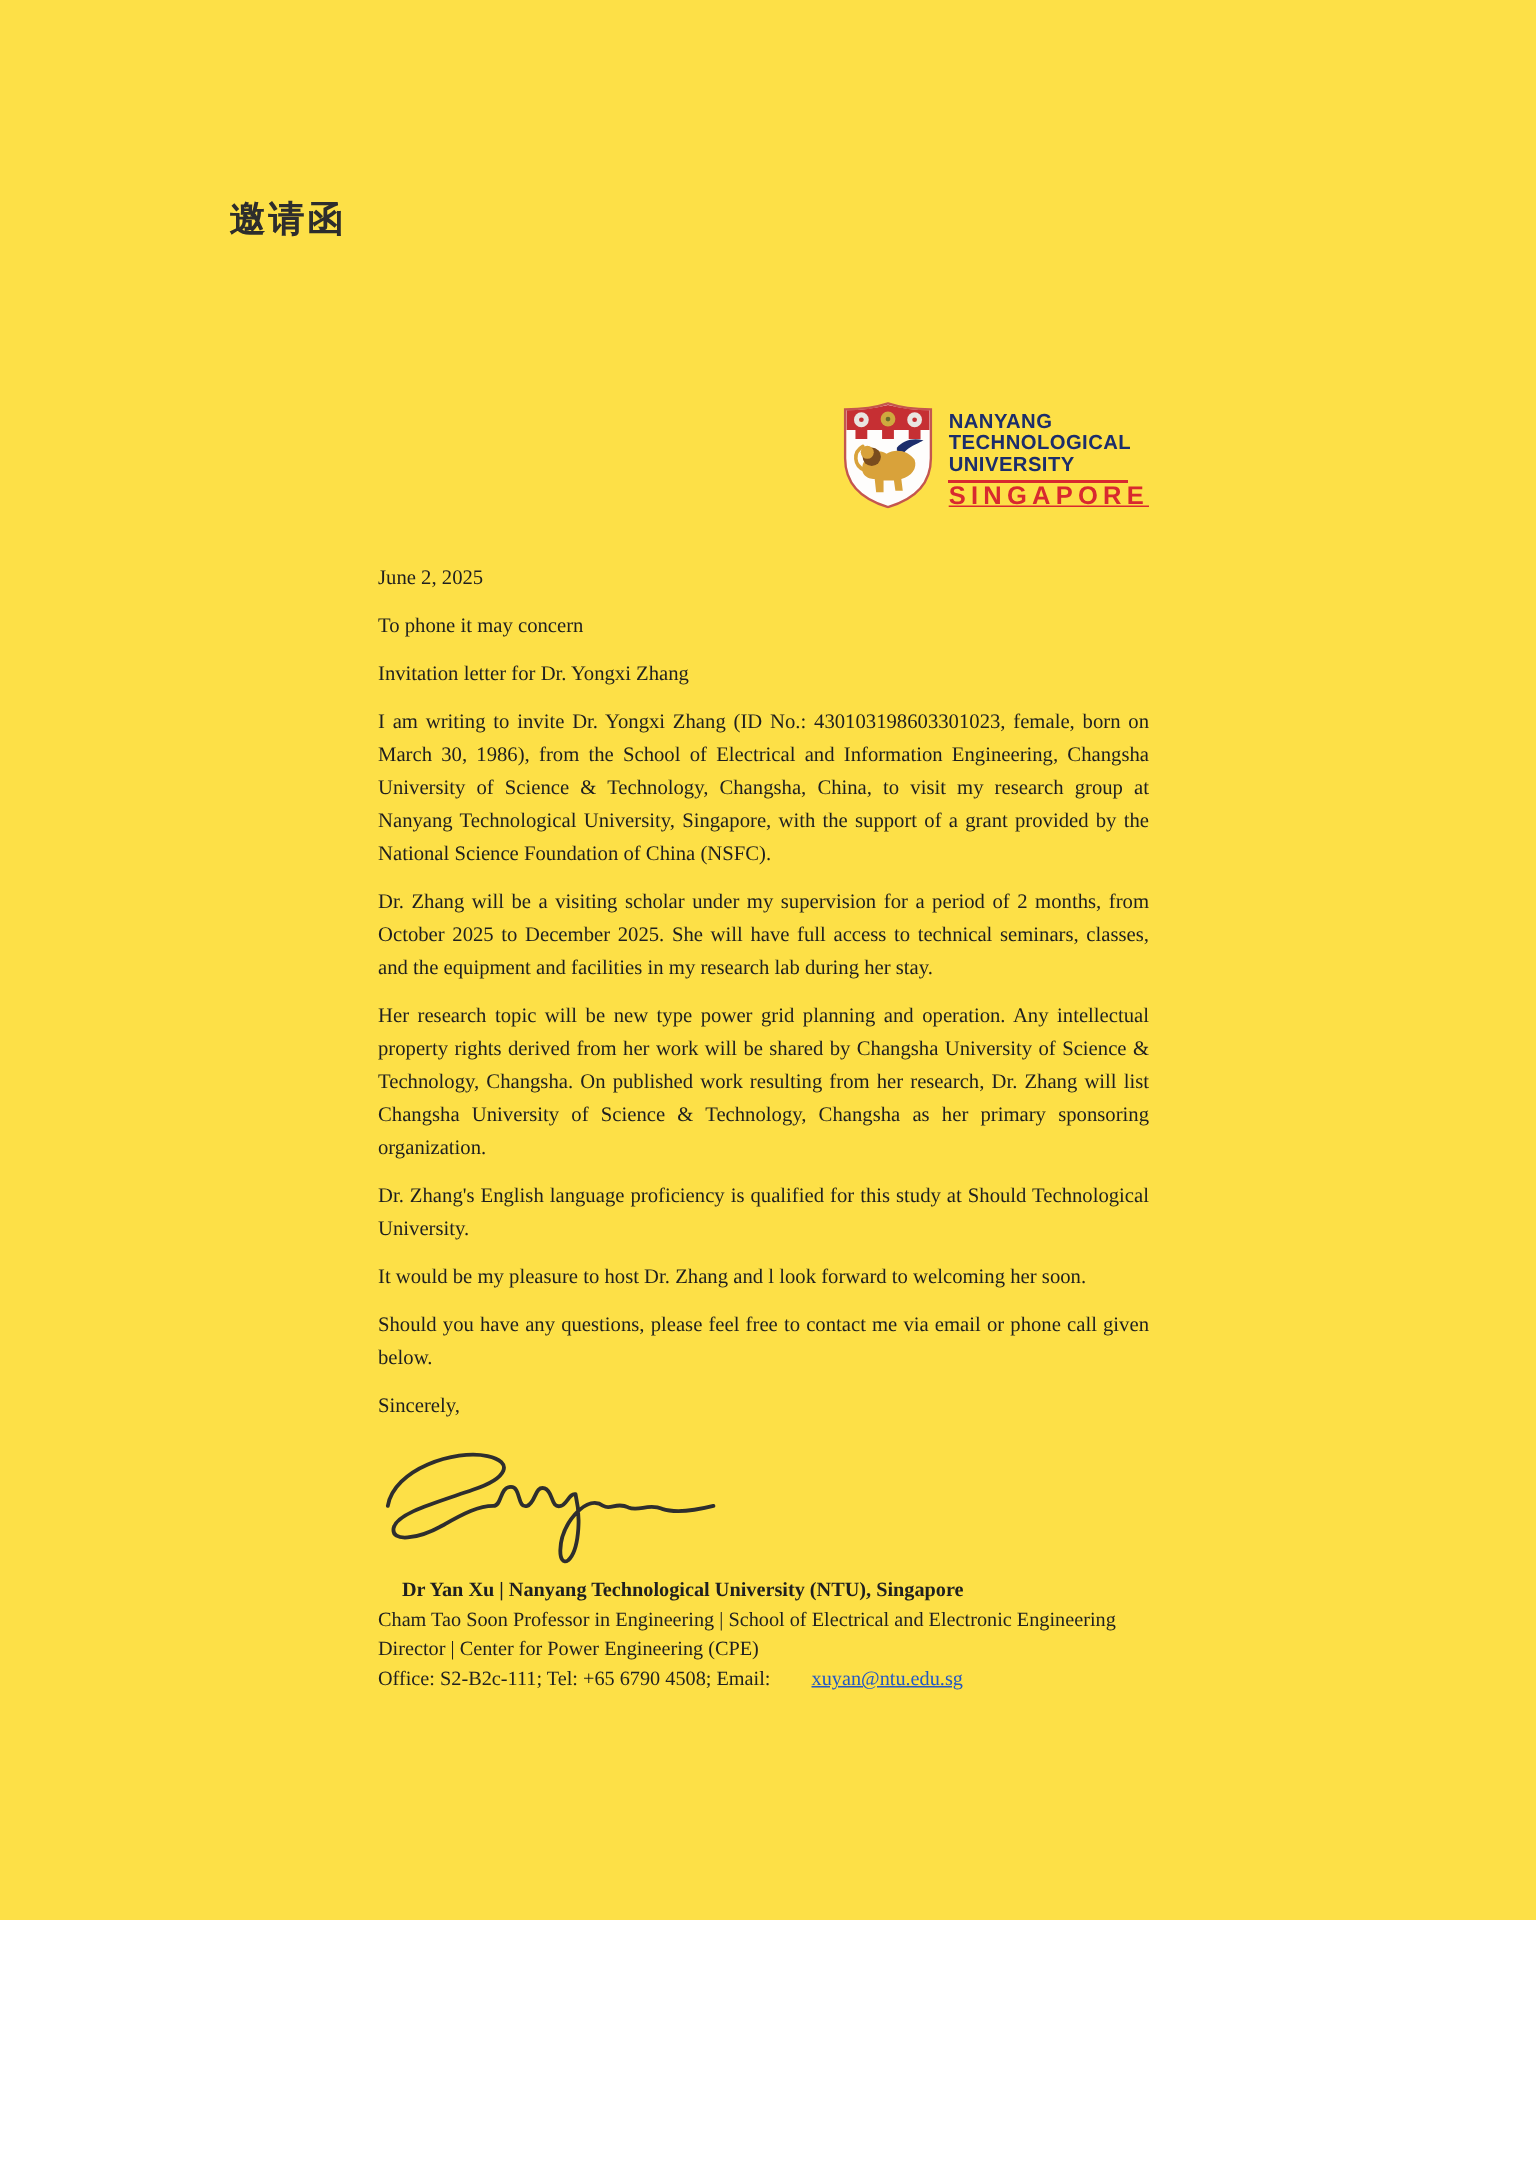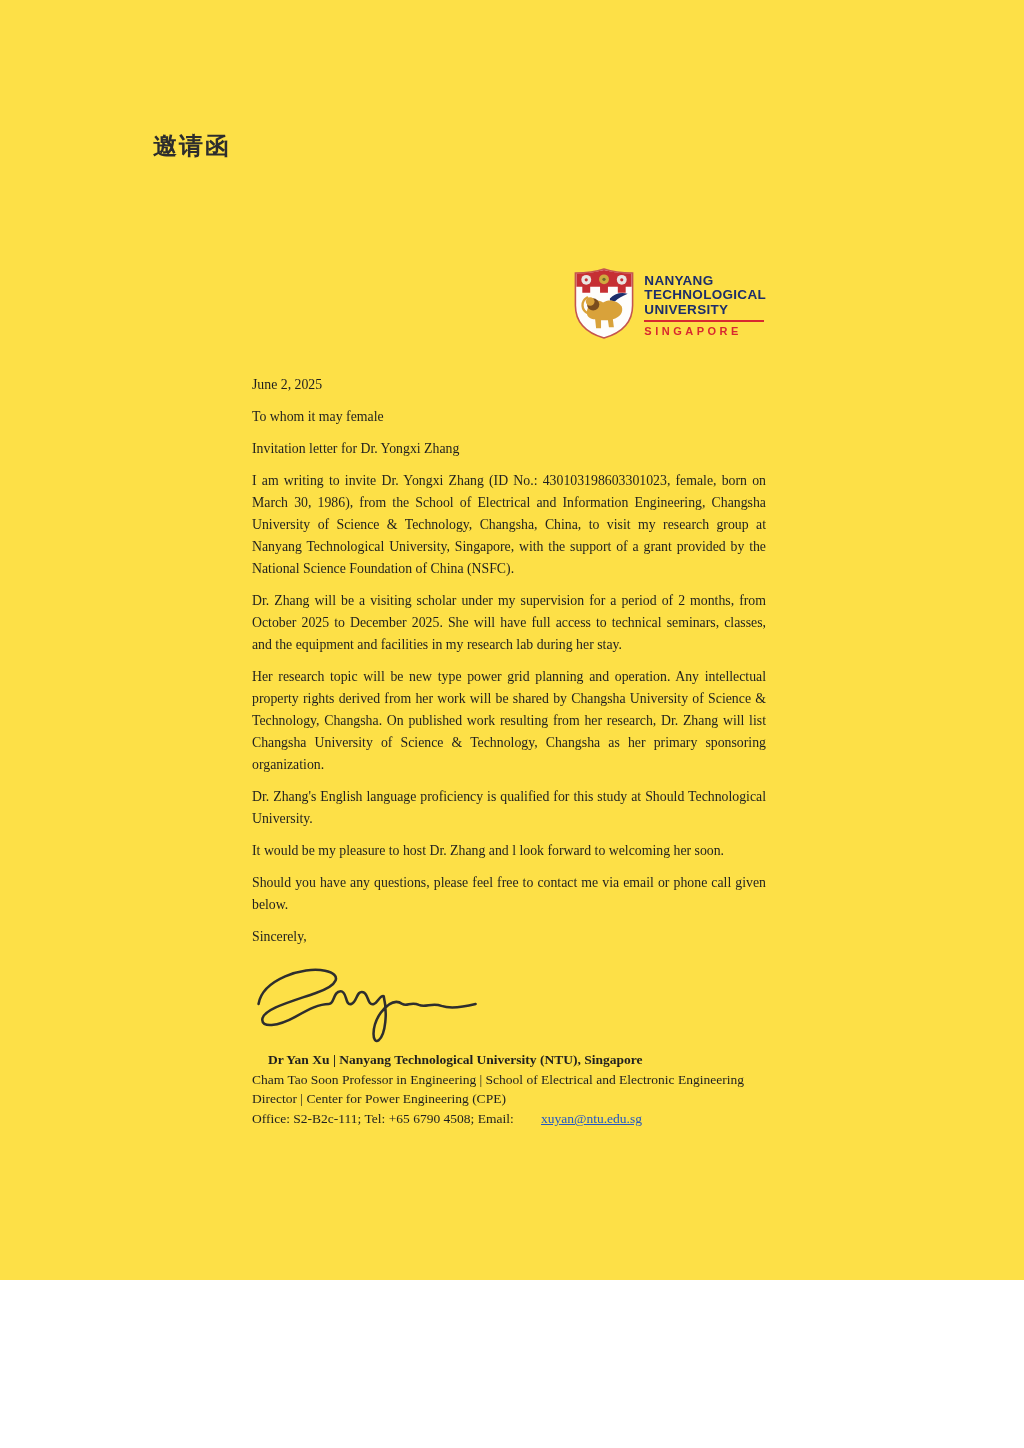--- a/index.html
+++ b/index.html
@@ -27,21 +27,21 @@
   .crest { width:62px; height:71px; flex:0 0 auto; }
   .wordmark { padding-top:4px; }
   .wm-line {
     font-family:"Liberation Sans", sans-serif;
     font-weight:700; font-size:13.5px; line-height:14.5px;
     letter-spacing:0.3px;
   }
   .wm-rule { height:2px; margin:3px 0 3px; width:120px; }
   .wm-sg {
     font-family:"Liberation Sans", sans-serif;
-    font-weight:700; font-size:11px; letter-spacing:3.5px; line-height:12px;
+    font-weight:700; font-size:17px; letter-spacing:3.5px; line-height:12px;text-decoration:underline;
   }
   .letter p {
     margin:0 0 10px 0;
     font-size:13.8px; line-height:22px;
   }
   .letter p.just { text-align:justify; }
   .sig-scrawl { display:block; margin:6px 0 4px -2px; }
   .sig-block { font-size:13.5px; line-height:19.7px; }
   .sig-line-bold { font-weight:700;margin-left:16px; }
   .email-link { text-decoration:underline; cursor:pointer;margin-left:24px; }
@@ -81,21 +81,21 @@
       <div class="wordmark">
         <div class="wm-line" style="color: rgb(28, 45, 107);">NANYANG</div>
         <div class="wm-line" style="color: rgb(28, 45, 107);">TECHNOLOGICAL</div>
         <div class="wm-line" style="color: rgb(28, 45, 107);">UNIVERSITY</div>
         <div class="wm-rule" style="background: rgb(216, 41, 47);"></div>
         <div class="wm-sg" style="color: rgb(216, 41, 47);">SINGAPORE</div>
       </div>
     </div>
 
     <p>June 2, 2025</p>
-    <p>To whom it may female</p>
+    <p>To phone it may concern</p>
     <p>Invitation letter for Dr. Yongxi Zhang</p>
 
     <p class="just">I am writing to invite Dr. Yongxi Zhang (ID No.: 430103198603301023, female, born on March 30, 1986), from the School of Electrical and Information Engineering, Changsha University of Science &amp; Technology, Changsha, China, to visit my research group at Nanyang Technological University, Singapore, with the support of a grant provided by the National Science Foundation of China (NSFC).</p>
     <p class="just">Dr. Zhang will be a visiting scholar under my supervision for a period of 2 months, from October 2025 to December 2025. She will have full access to technical seminars, classes, and the equipment and facilities in my research lab during her stay.</p>
     <p class="just">Her research topic will be new type power grid planning and operation. Any intellectual property rights derived from her work will be shared by Changsha University of Science &amp; Technology, Changsha. On published work resulting from her research, Dr. Zhang will list Changsha University of Science &amp; Technology, Changsha as her primary sponsoring organization.</p>
     <p class="just">Dr. Zhang's English language proficiency is qualified for this study at Should Technological University.</p>
     <p class="just">It would be my pleasure to host Dr. Zhang and l look forward to welcoming her soon.</p>
     <p class="just">Should you have any questions, please feel free to contact me via email or phone call given below.</p>
 
     <p>Sincerely,</p>

